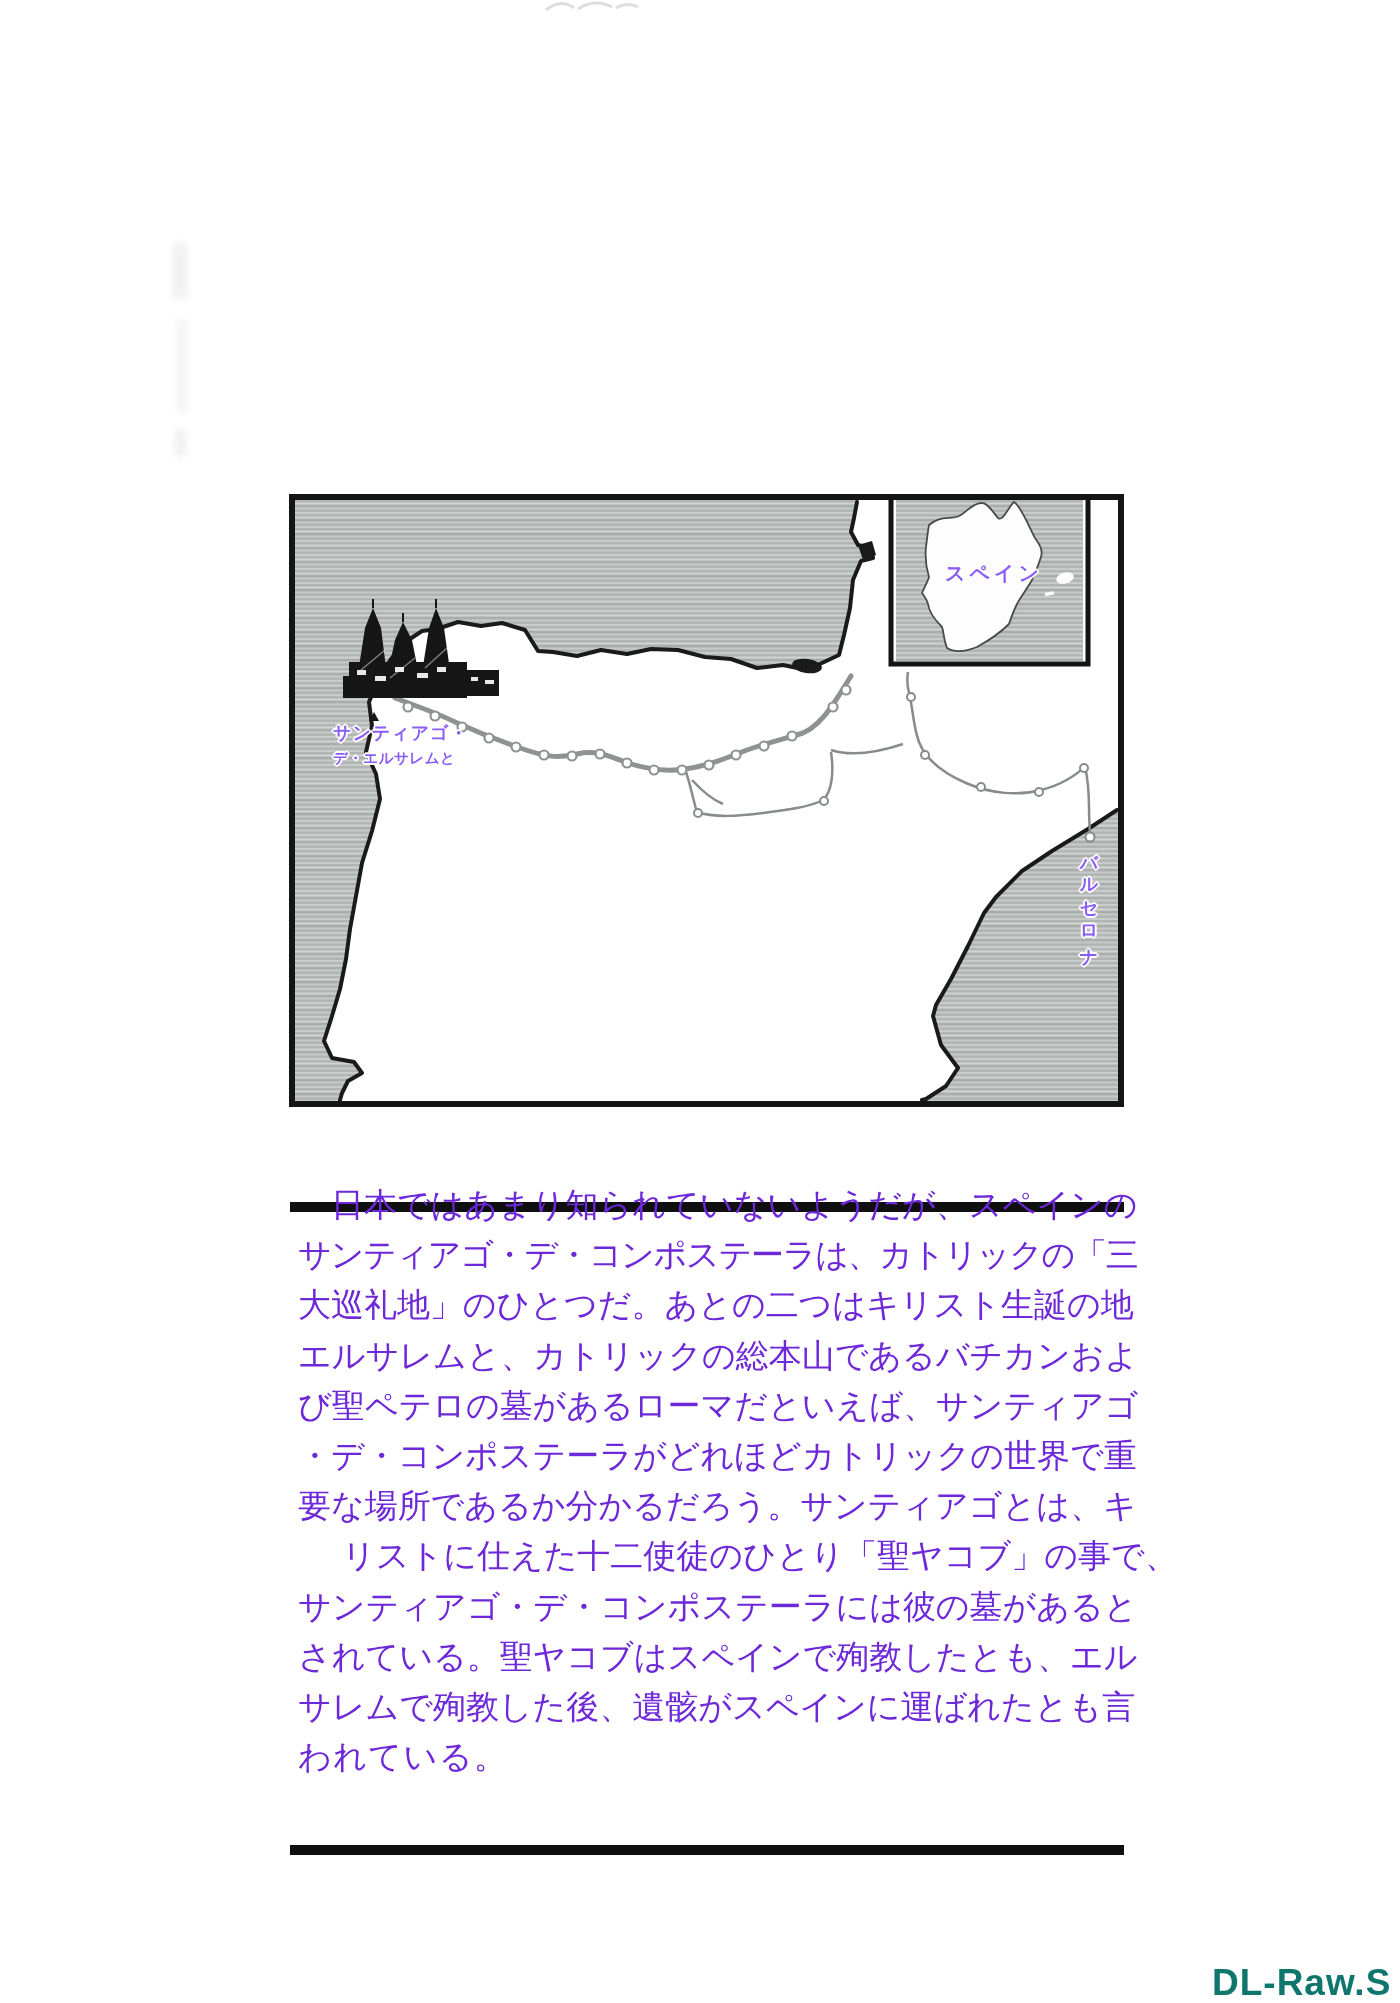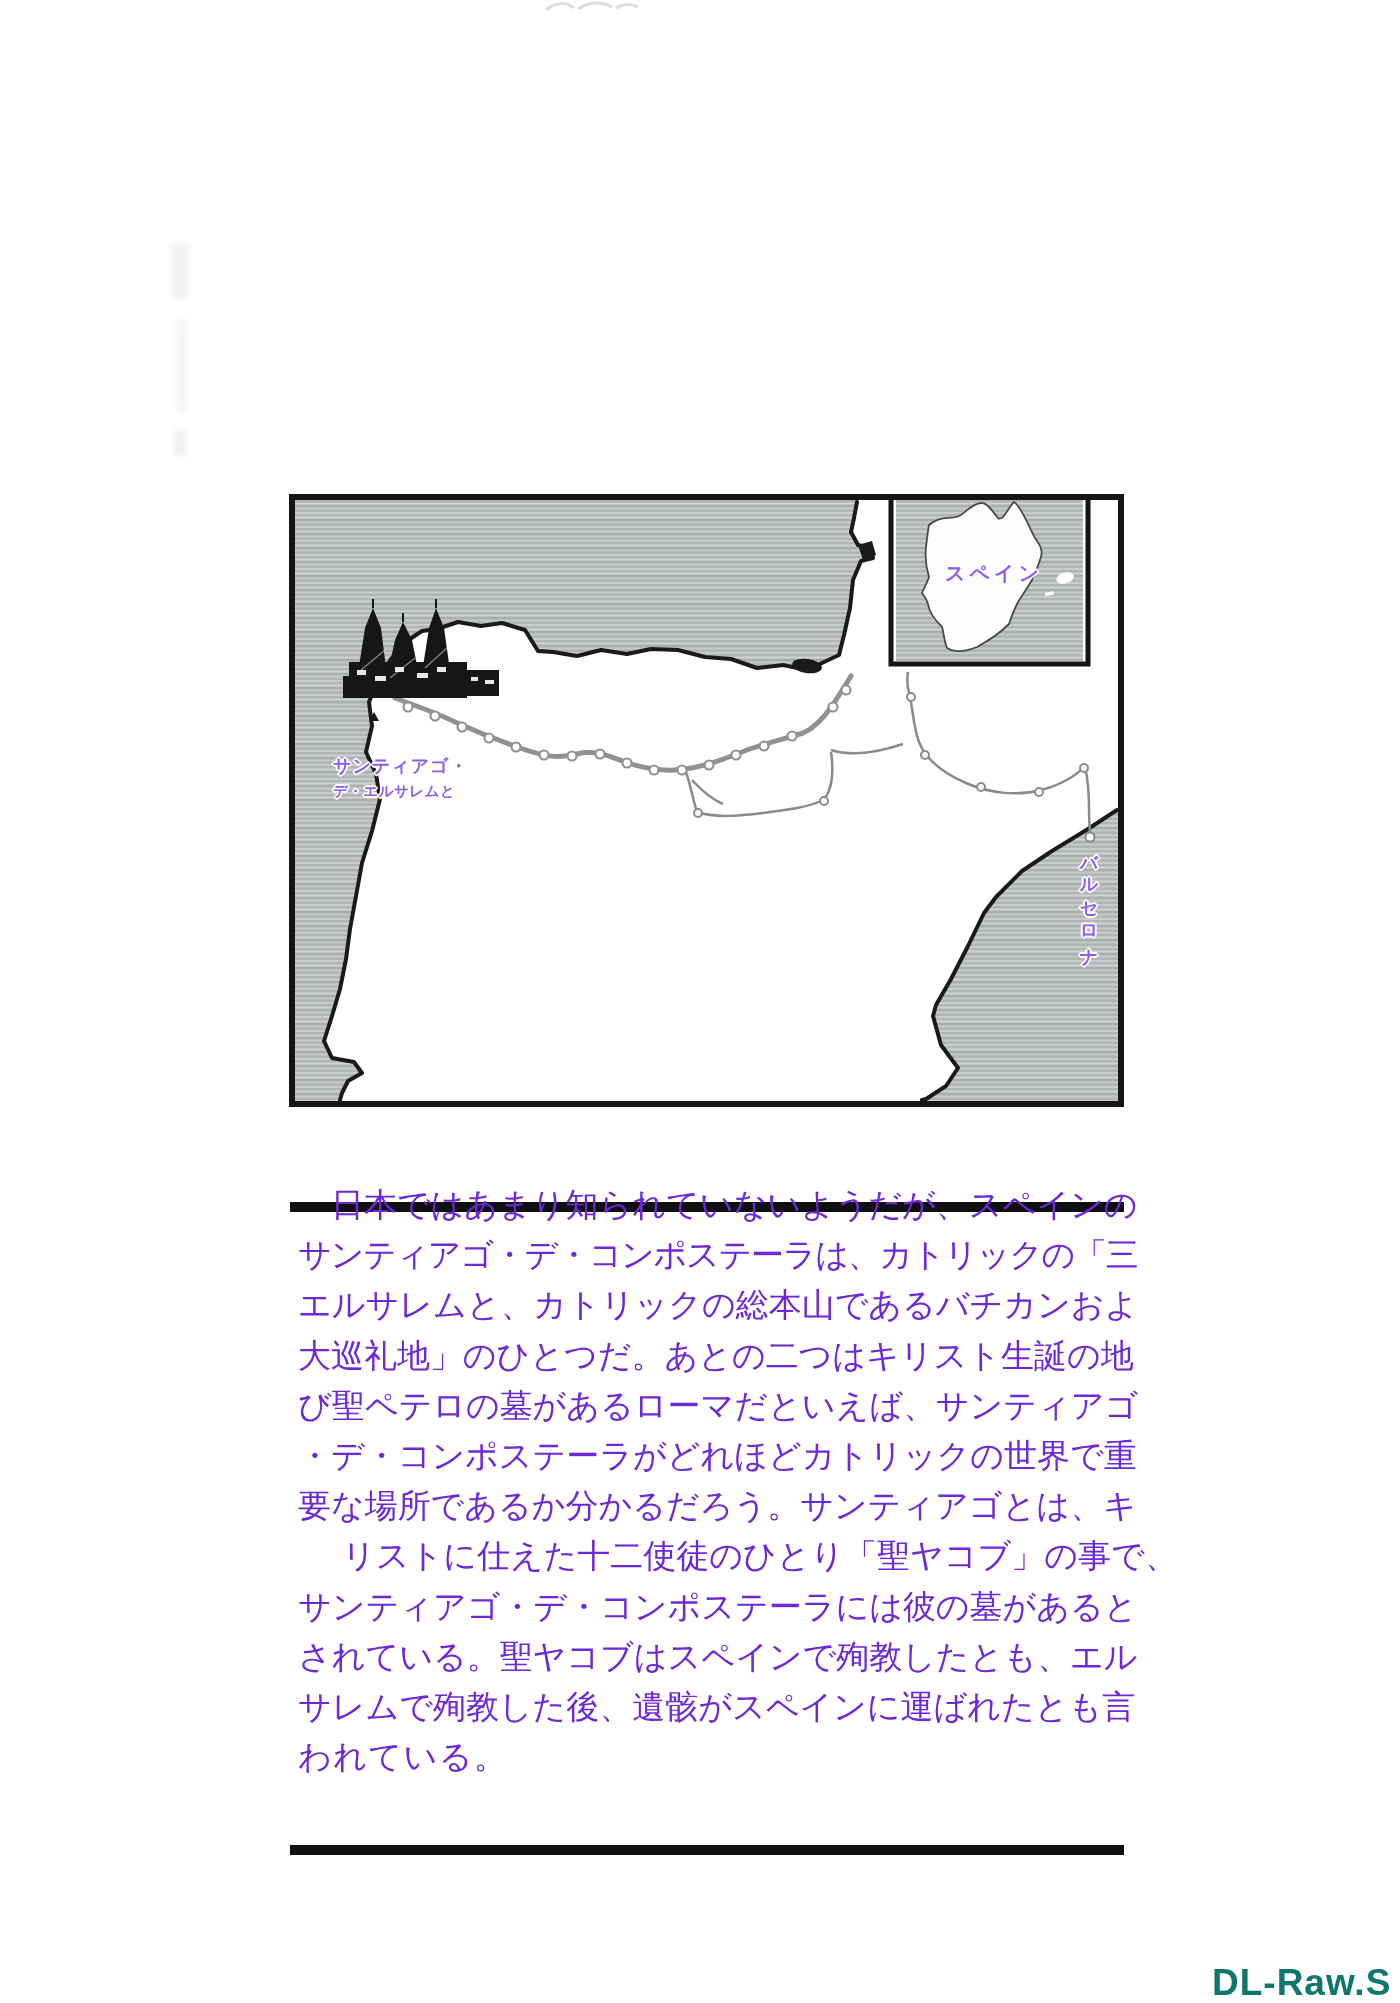--- a/index.html
+++ b/index.html
@@ -14,21 +14,21 @@
     width:823px; height:601px;
     border:6px solid #151515; background:#ffffff;
   }
   .map-panel svg{display:block;width:823px;height:601px;}
   .map-label{
     position:absolute; color:#8b5cf6; font-weight:bold; z-index:5;
     text-shadow:-2px 0 0 #fff,2px 0 0 #fff,0 -2px 0 #fff,0 2px 0 #fff,
       -1px -1px 0 #fff,1px 1px 0 #fff,-1px 1px 0 #fff,1px -1px 0 #fff;
     white-space:nowrap;
   }
-  .santiago-label{left:333px;top:754px;line-height:25px;}
+  .santiago-label{left:333px;top:721px;line-height:25px;}
   .santiago-label .l1{display:block;font-size:18px;letter-spacing:1px;}
   .santiago-label .l2{display:block;font-size:14.5px;letter-spacing:0.5px;}
   .barcelona-label{
     left:1077px;top:842px;font-size:18px;letter-spacing:3px;
     writing-mode:vertical-rl;text-orientation:upright;
   }
   .spain-label{left:945px;top:560px;font-size:20px;letter-spacing:4px;}
   .rule{position:absolute;left:290px;width:834px;height:10px;background:#0f0f0f;}
   .rule-top{top:1202px;}
   .rule-bottom{top:1845px;}
@@ -190,22 +190,22 @@
     <span class="l2">デ・エルサレムと</span>
   </div>
   <div class="map-label barcelona-label">バルセロナ</div>
   <div class="map-label spain-label">スペイン</div>
 
   <div class="rule rule-top"></div>
 
   <div class="paragraph">
     <div class="jline" style="letter-spacing: -0.04px;">　日本ではあまり知られていないようだが、スペインの</div>
     <div class="jline" style="letter-spacing: -1.30769px;">サンティアゴ・デ・コンポステーラは、カトリックの「三</div>
+    <div class="jline" style="letter-spacing: -0.04px;">大巡礼地」のひとつだ。あとの二つはキリスト生誕の地</div>
     <div class="jline" style="letter-spacing: -0.04px;">エルサレムと、カトリックの総本山であるバチカンおよ</div>
-    <div class="jline" style="letter-spacing: -0.04px;">大巡礼地」のひとつだ。あとの二つはキリスト生誕の地</div>
     <div class="jline" style="letter-spacing: -0.04px;">び聖ペテロの墓があるローマだといえば、サンティアゴ</div>
     <div class="jline" style="letter-spacing: -0.04px;">・デ・コンポステーラがどれほどカトリックの世界で重</div>
     <div class="jline" style="letter-spacing: -0.04px;">要な場所であるか分かるだろう。サンティアゴとは、キ</div>
     <div class="jline" style="letter-spacing: -0.04px; margin-left: 44px;">リストに仕えた十二使徒のひとり「聖ヤコブ」の事で、</div>
     <div class="jline" style="letter-spacing: -0.04px;">サンティアゴ・デ・コンポステーラには彼の墓があると</div>
     <div class="jline" style="letter-spacing: -0.04px;">されている。聖ヤコブはスペインで殉教したとも、エル</div>
     <div class="jline" style="letter-spacing: -0.04px;">サレムで殉教した後、遺骸がスペインに運ばれたとも言</div>
     <div class="jline" style="letter-spacing: 1.4px;">われている。</div>
   </div>
 

